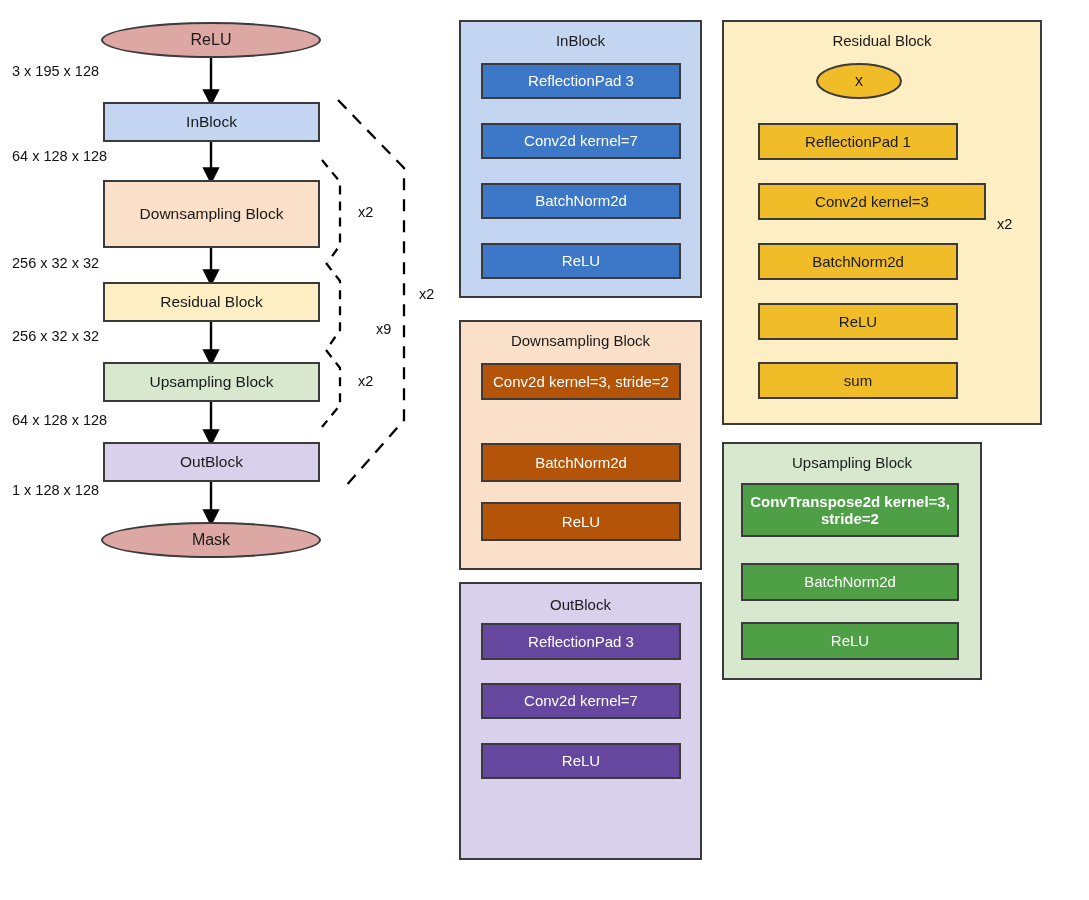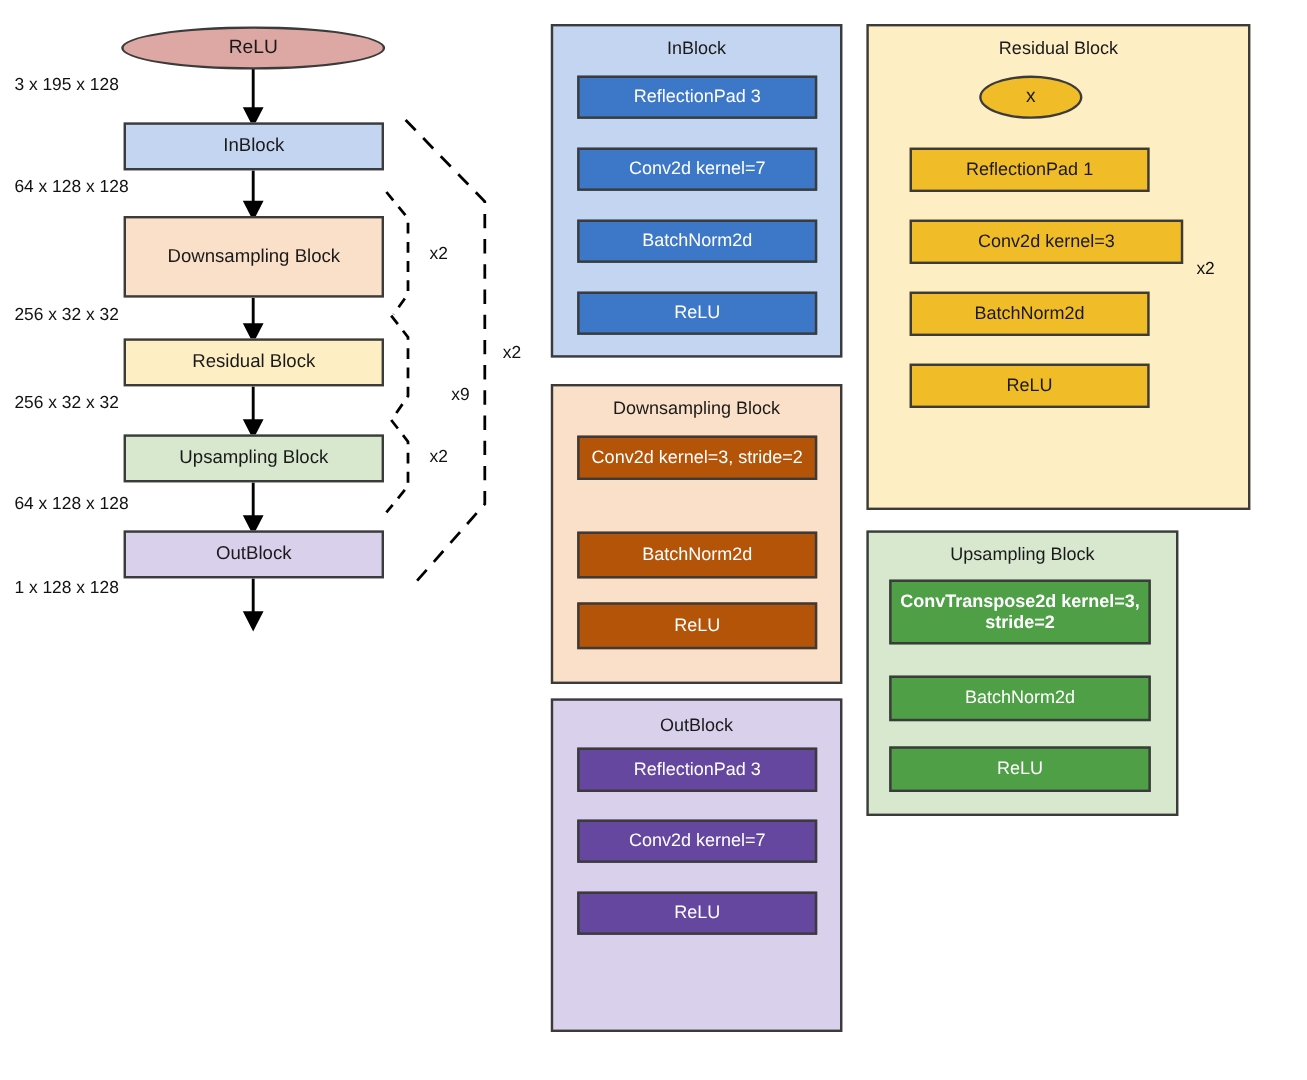--- a/index.html
+++ b/index.html
@@ -142,20 +142,23 @@
   </div>
 
   <div class="shape" style="left:12px;top:412px;">64 x 128 x 128</div>
 
   <div class="pnode" style="left:103px;top:442px;width:217px;height:40px;background:#d9d0ec;">
     <span>OutBlock</span>
   </div>
 
   <div class="shape" style="left:12px;top:482px;text-align:right;">1 x 128 x 128</div>
 
+  <div class="ellipse" style="left:101px;top:522px;width:220px;height:36px;background:#dda8a3;">
+    <span>Mask</span>
+  </div>
 
   <div class="rep" style="left:358px;top:204px;">x2</div>
   <div class="rep" style="left:376px;top:297px;margin-top:24px;">x9</div>
   <div class="rep" style="left:358px;top:373px;">x2</div>
   <div class="rep" style="left:419px;top:286px;">x2</div>
 
   <div class="panel" style="left:459px;top:20px;width:243px;height:278px;background:#c3d5f0;">
     <div class="panel-title" style="top:10px;">InBlock</div>
   </div>
   <div class="chip" style="left:481px;top:63px;width:200px;height:36px;background:#3d78c8;">
@@ -208,20 +211,23 @@
   </div>
   <div class="chip dark-text" style="left:758px;top:183px;width:228px;height:37px;background:#f0bc28;">
     <span>Conv2d kernel=3</span>
   </div>
   <div class="chip dark-text" style="left:758px;top:243px;width:200px;height:37px;background:#f0bc28;">
     <span>BatchNorm2d</span>
   </div>
   <div class="chip dark-text" style="left:758px;top:303px;width:200px;height:37px;background:#f0bc28;">
     <span>ReLU</span>
   </div>
+  <div class="chip dark-text" style="left:758px;top:362px;width:200px;height:37px;background:#f0bc28;">
+    <span>sum</span>
+  </div>
   <div class="rep" style="left:997px;top:216px;">x2</div>
 
   <div class="panel" style="left:722px;top:442px;width:260px;height:238px;background:#d7e8cf;">
     <div class="panel-title" style="top:10px;">Upsampling Block</div>
   </div>
   <div class="chip" style="left:741px;top:483px;width:218px;height:54px;background:#4f9f47;">
     <span style="max-width:200px;font-weight:bold;">ConvTranspose2d kernel=3, stride=2</span>
   </div>
   <div class="chip" style="left:741px;top:563px;width:218px;height:38px;background:#4f9f47;">
     <span>BatchNorm2d</span>

